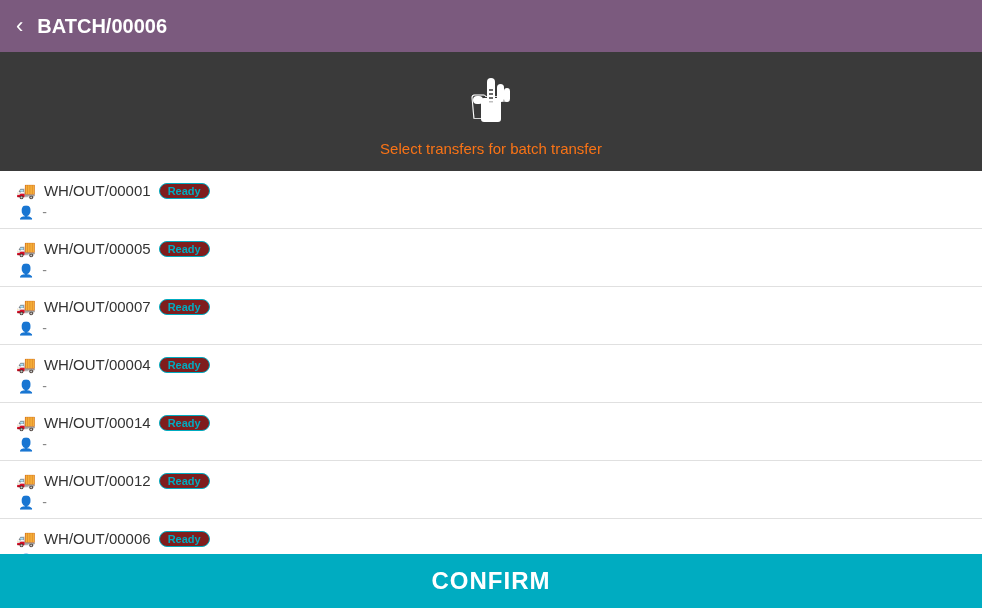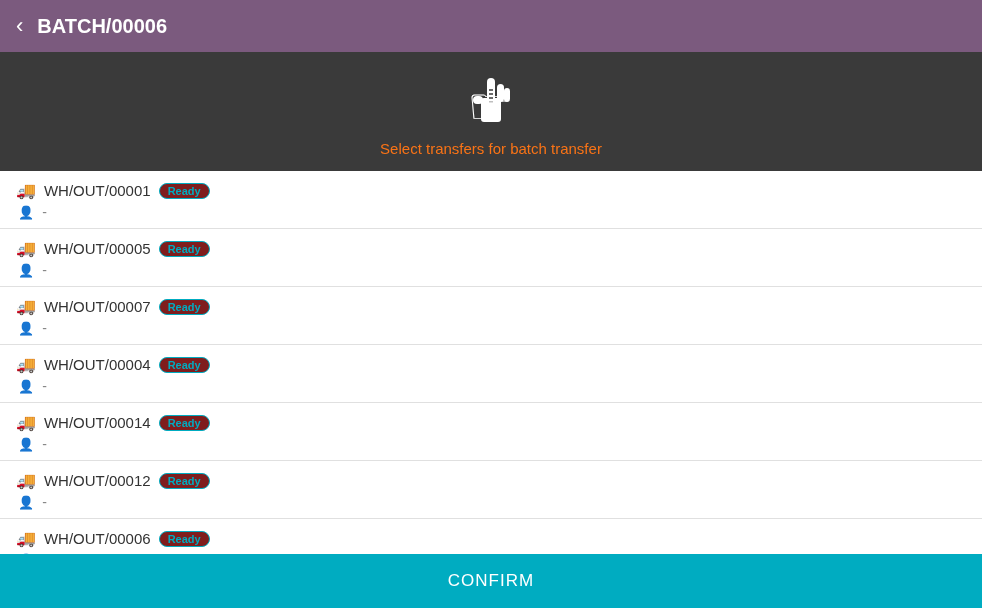--- a/index.html
+++ b/index.html
@@ -100,22 +100,22 @@
       background-color: #00acc1;
       height: 54px;
       display: flex;
       align-items: center;
       justify-content: center;
       flex-shrink: 0;
       cursor: pointer;
     }
     .confirm-label {
       color: white;
-      font-size: 17px;
-      font-weight: normal;
+      font-size: 24px;
+      font-weight: bold;
       letter-spacing: 1px;
     }
   </style>
 </head>
 <body>
 
 <div class="header">
   <span class="header-back">‹</span>
   <span class="header-title">BATCH/00006</span>
 </div>

